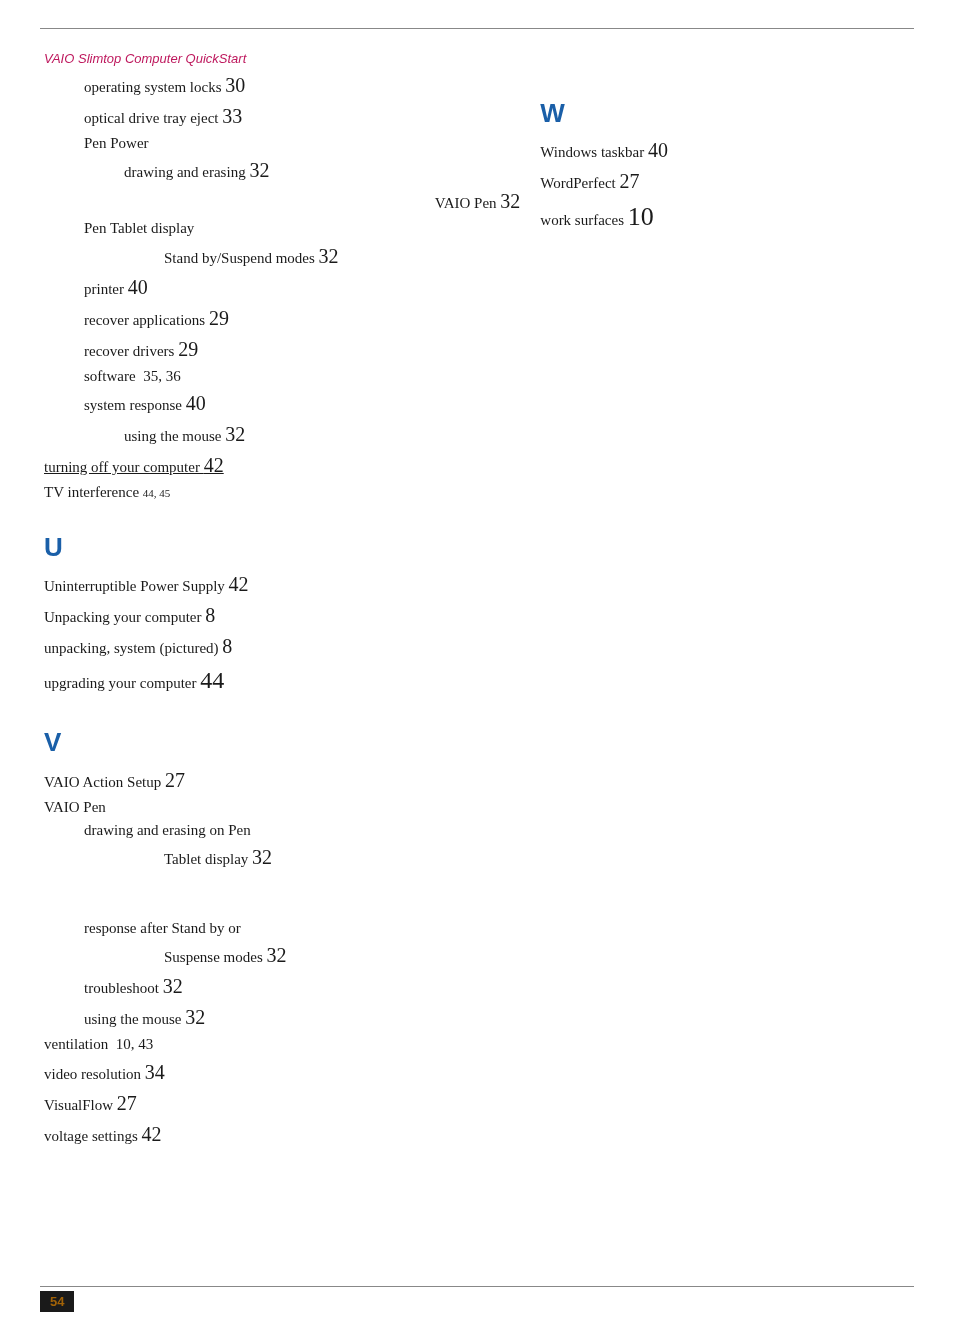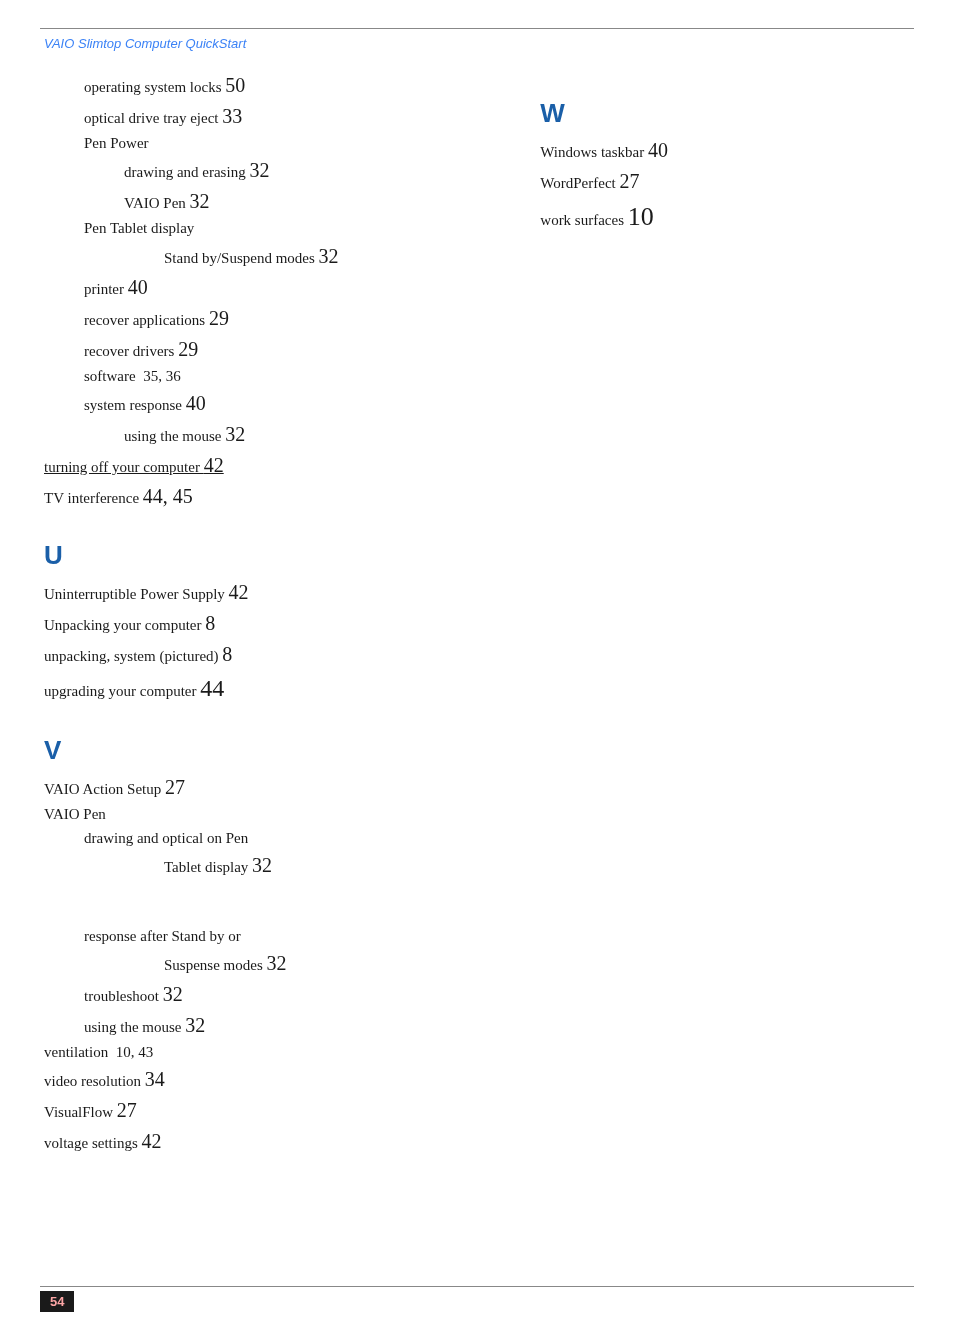--- a/index.html
+++ b/index.html
@@ -30,25 +30,25 @@
     .header-bar {
       position: absolute;
       top: 28px;
       left: 40px;
       right: 40px;
       border-top: 1.5px solid #888;
     }
 
     .header-title {
       position: absolute;
-      top: 36px;
+      top: 51px;
       left: 44px;
       font-style: italic;
       font-size: 13px;
-      color: #3b82f6;
+      color: #be185d;
       font-family: Arial, sans-serif;
     }
 
     
     .content {
       position: absolute;
       top: 70px;
       left: 44px;
       right: 44px;
     }
@@ -96,53 +96,53 @@
       left: 40px;
       right: 40px;
       border-top: 1.5px solid #888;
       display: flex;
       align-items: center;
       padding-top: 4px;
     }
 
     .page-number-box {
       background: #1a1a1a;
-      color: #fca5a5;
+      color: #a16207;
       font-size: 13px;
       font-weight: bold;
       padding: 3px 10px;
       font-family: Arial, sans-serif;
     }
   </style>
 </head>
 <body>
 
 <div class="page-container">
 
   <div class="header-bar"></div>
   <div class="header-title">VAIO Slimtop Computer QuickStart</div>
 
   <div class="content">
     <div class="two-col">
 
       <div class="col-left">
 
         <div class="index-entry" style="padding-left:40px;">
-          operating system locks <span style="font-size:20px;">50</span>
+          operating system locks <span style="font-size:20px;">30</span>
         </div>
         <div class="index-entry" style="padding-left:40px;">
           optical drive tray eject <span style="font-size:20px;">33</span>
         </div>
         <div class="index-entry" style="padding-left:40px;">
           Pen Power
         </div>
         <div class="index-entry" style="padding-left:80px;">
           drawing and erasing <span style="font-size:20px;">32</span>
         </div>
-        <div class="index-entry" style="padding-left:80px;">
+        <div class="index-entry" style="padding-left:80px;text-align:right;">
           VAIO Pen <span style="font-size:20px;">32</span>
         </div>
         <div class="index-entry" style="padding-left:40px;">
           Pen Tablet display
         </div>
         <div class="index-entry" style="padding-left:120px;">
           Stand by/Suspend modes <span style="font-size:20px;">32</span>
         </div>
         <div class="index-entry" style="padding-left:40px;">
           printer <span style="font-size:20px;">40</span>
@@ -159,21 +159,21 @@
         <div class="index-entry" style="padding-left:40px;">
           system response <span style="font-size:20px;">40</span>
         </div>
         <div class="index-entry" style="padding-left:80px;">
           using the mouse <span style="font-size:20px;">32</span>
         </div>
         <div class="index-entry" style="padding-left:0px;text-decoration:underline;">
           turning off your computer <span style="font-size:20px;">42</span>
         </div>
         <div class="index-entry" style="padding-left:0px;">
-          TV interference <span style="font-size:20px;">44, 45</span>
+          TV interference <span style="font-size:11px;">44, 45</span>
         </div>
 
         <div class="section-block">
           <div class="section-header">U</div>
           <div class="index-entry">
             Uninterruptible Power Supply <span style="font-size:20px;">42</span>
           </div>
           <div class="index-entry">
             Unpacking your computer <span style="font-size:20px;">8</span>
           </div>
@@ -187,21 +187,21 @@
 
         <div class="section-block">
           <div class="section-header">V</div>
           <div class="index-entry">
             VAIO Action Setup <span style="font-size:20px;">27</span>
           </div>
           <div class="index-entry">
             VAIO Pen
           </div>
           <div class="index-entry" style="padding-left:40px;">
-            drawing and optical on Pen
+            drawing and erasing on Pen
           </div>
           <div class="index-entry" style="padding-left:120px;">
             Tablet display <span style="font-size:20px;">32</span>
           </div>
           <div class="index-entry" style="padding-left:40px;margin-top:44px;">
             response after Stand by or
           </div>
           <div class="index-entry" style="padding-left:120px;">
             Suspense modes <span style="font-size:20px;">32</span>
           </div>

